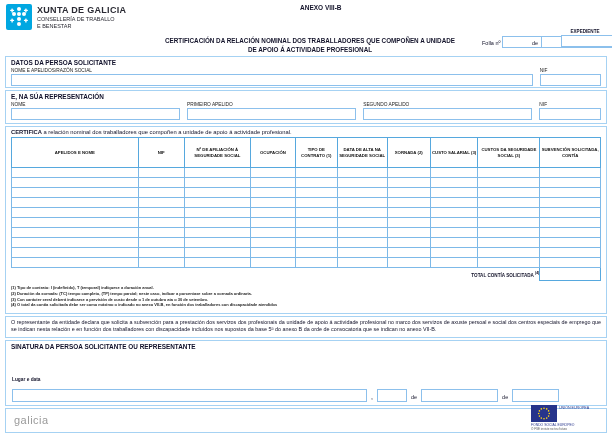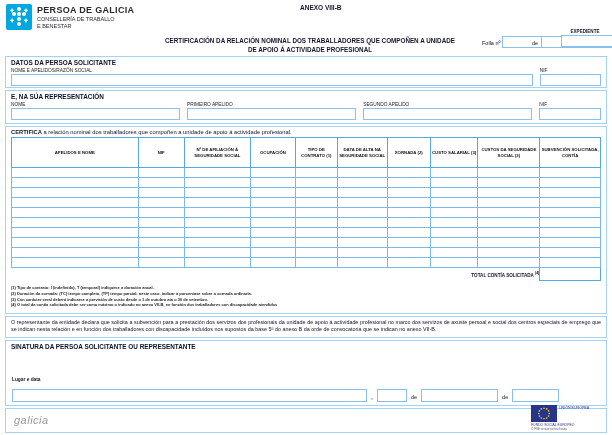--- a/index.html
+++ b/index.html
@@ -54,21 +54,21 @@
   .lugar-label { position:absolute; left:6px; top:36px; font-size:4.8px; font-weight:bold; }
   .date-row { position:absolute; left:6px; top:48px; width:590px; display:flex; align-items:flex-end; gap:4px; }
   .date-place { width:355px; height:13px; }
   .date-comma { font-size:7px; line-height:10px; }
   .date-day { width:30px; height:13px; }
   .date-de { font-size:5.5px; line-height:9px; }
   .date-month { width:77px; height:13px; }
   .date-year { width:47px; height:13px; }
 
   .footer { position:absolute; left:5px; top:408px; width:602px; height:25px; border:1px solid #a6d2f3; }
-  .galicia { position:absolute; left:8px; top:5px; font-size:11px; color:#9a9a9a; font-style:italic; letter-spacing:.5px; }
+  .galicia { position:absolute; left:8px; top:5px; font-size:11px; color:#9a9a9a; letter-spacing:.5px; }
   .eu-block { position:absolute; left:525px; top:-4px; width:78px; }
   .eu-row { display:flex; gap:2px; }
   .eu-flag { width:26px; height:17px; display:block; }
   .eu-union { font-size:3.6px; color:#26348b; line-height:1.2; padding-top:1px; }
   .eu-fondo { font-size:3.4px; color:#26348b; margin-top:1px; }
   .eu-tagline { font-size:3px; color:#555; }
 </style>
 </head>
 <body>
 
@@ -88,21 +88,21 @@
         <rect x="4.1" y="5.7" width="4" height="1.4" rx=".5"></rect>
         <rect x="19.2" y="4.4" width="1.4" height="4" rx=".5"></rect>
         <rect x="17.9" y="5.7" width="4" height="1.4" rx=".5"></rect>
         <rect x="5.4" y="14.4" width="1.4" height="4" rx=".5"></rect>
         <rect x="4.1" y="15.7" width="4" height="1.4" rx=".5"></rect>
         <rect x="19.2" y="14.4" width="1.4" height="4" rx=".5"></rect>
         <rect x="17.9" y="15.7" width="4" height="1.4" rx=".5"></rect>
       </g>
     </svg>
   </div>
-  <div class="org-name">PERSOA DE GALICIA</div>
+  <div class="org-name">XUNTA DE GALICIA</div>
   <div class="org-dept">
     <span>CONSELLERÍA DE TRABALLO</span><br>
     <span>E BENESTAR</span>
   </div>
   <div class="anexo">ANEXO VIII-B</div>
 
   <div class="title-block">
     <span>CERTIFICACIÓN DA RELACIÓN NOMINAL DOS TRABALLADORES QUE COMPOÑEN A UNIDADE</span><br>
     <span>DE APOIO Á ACTIVIDADE PROFESIONAL</span>
   </div>

